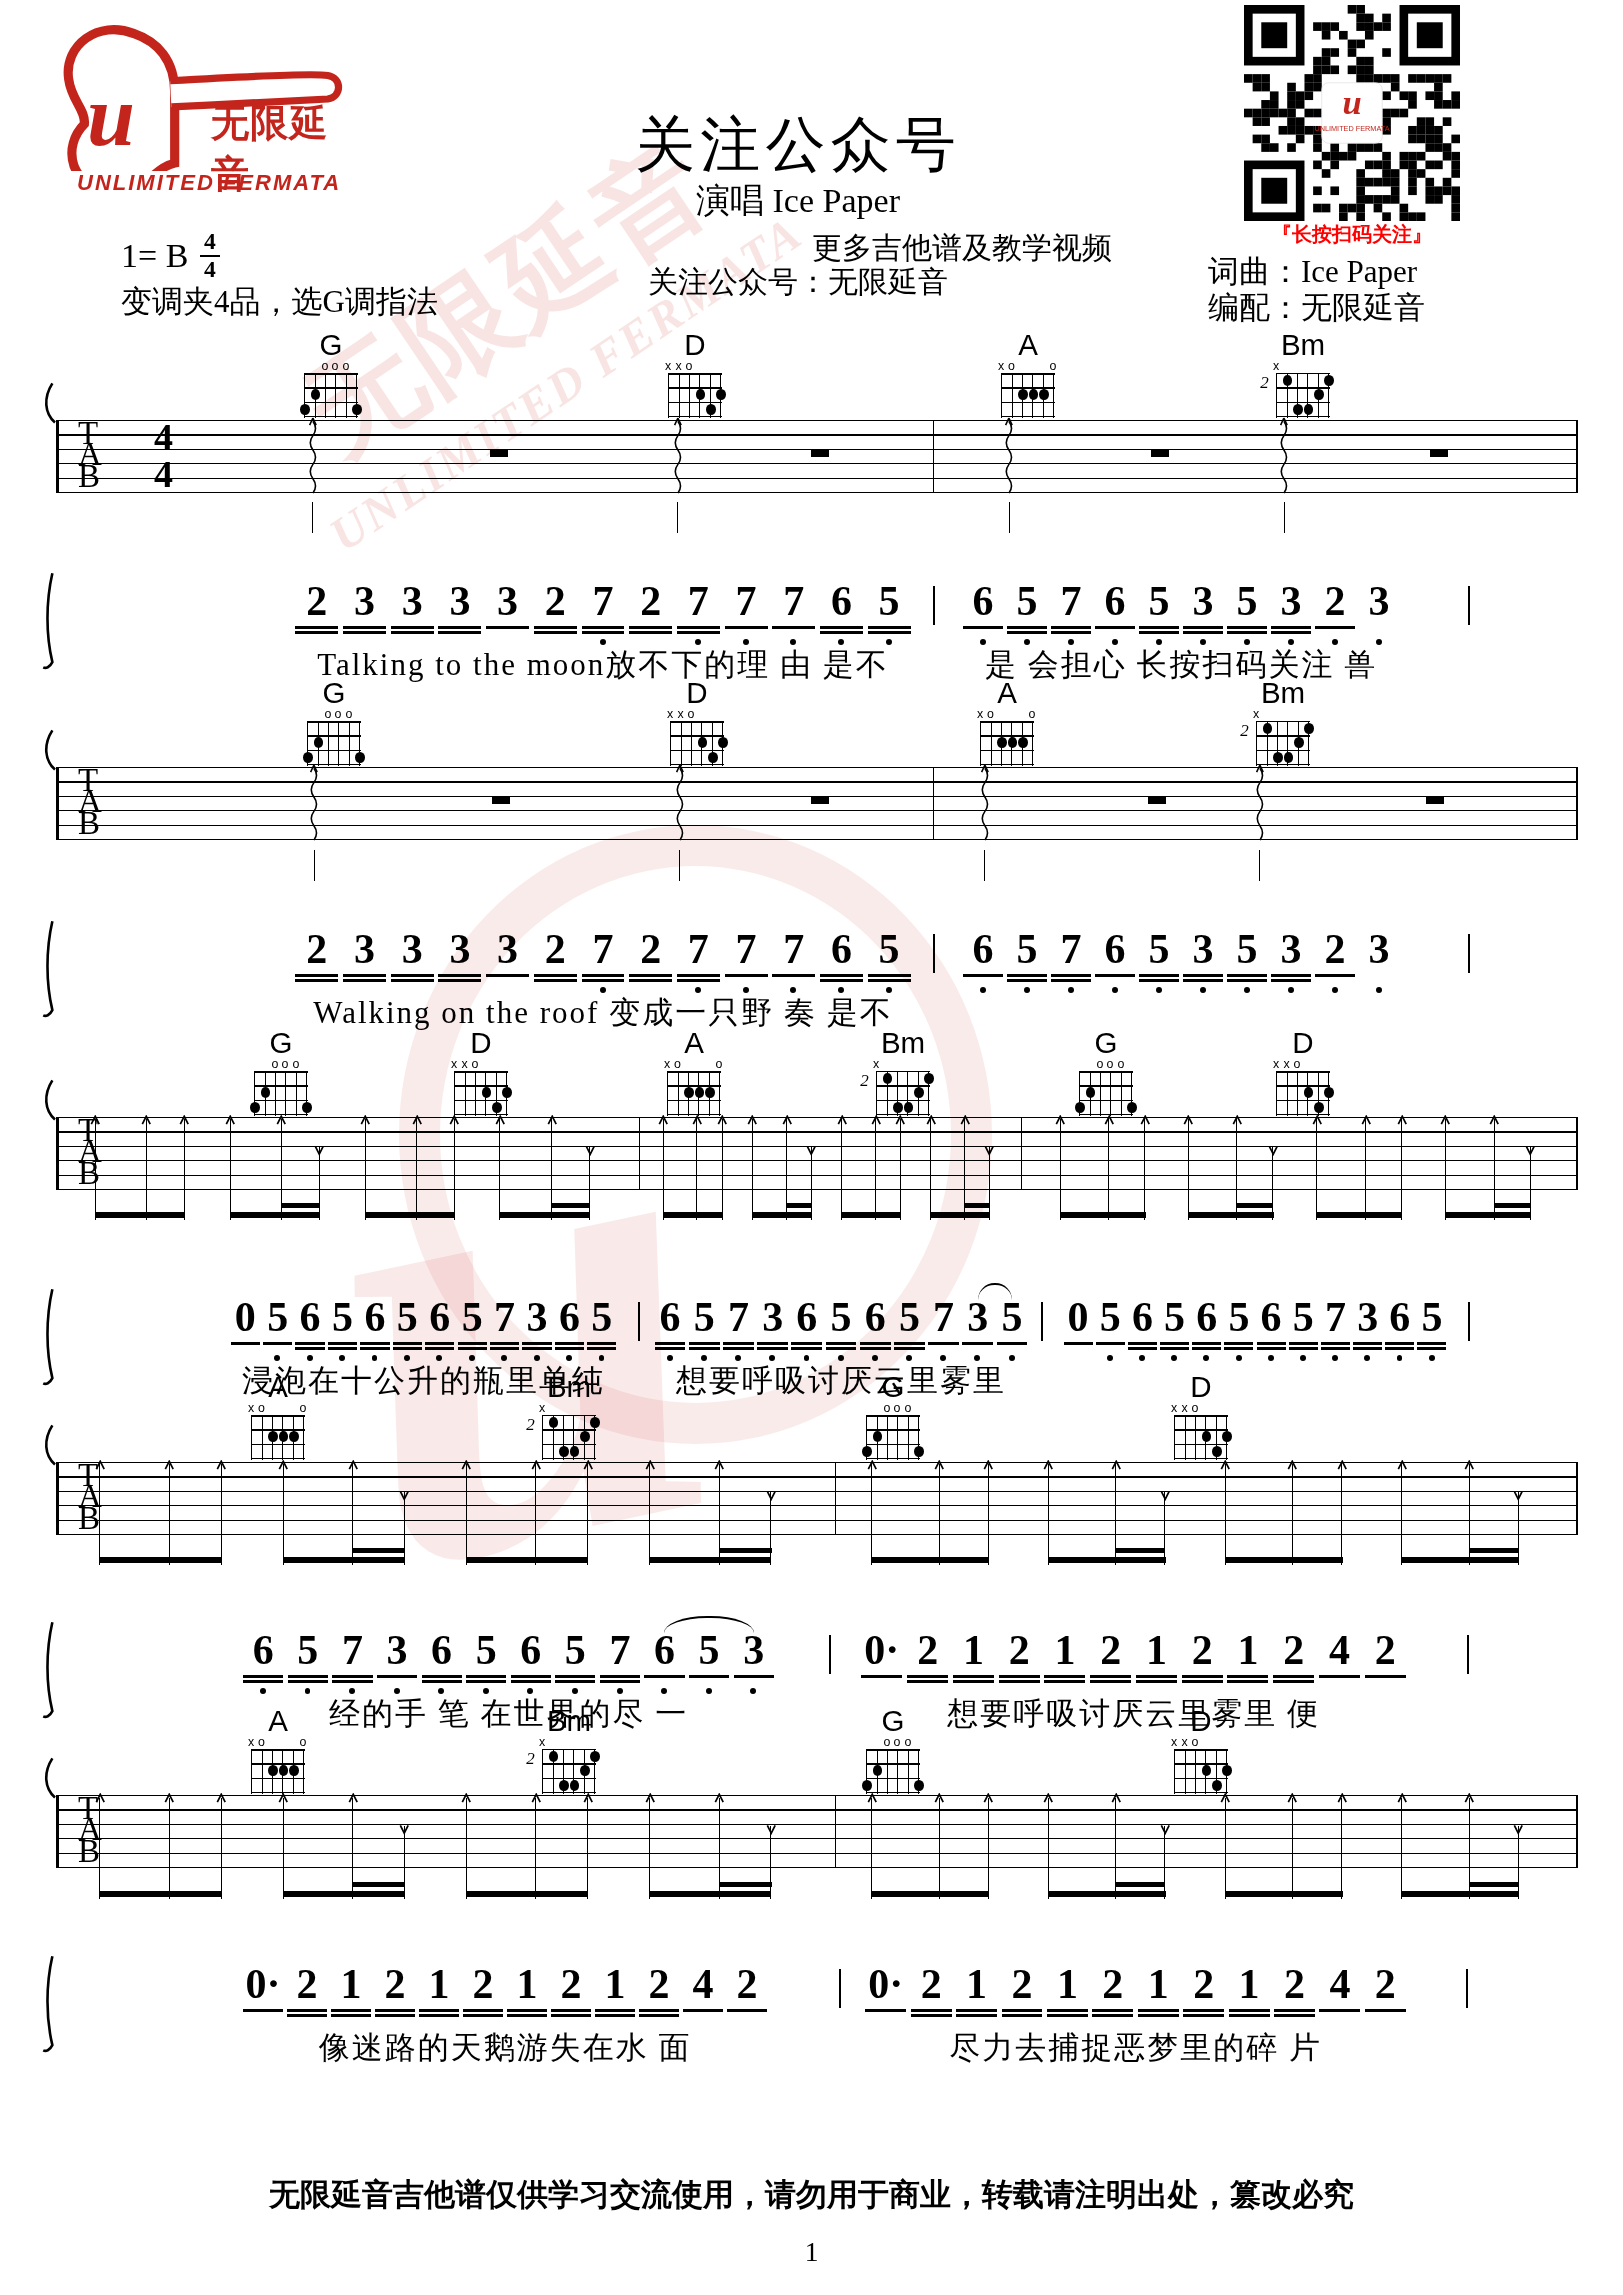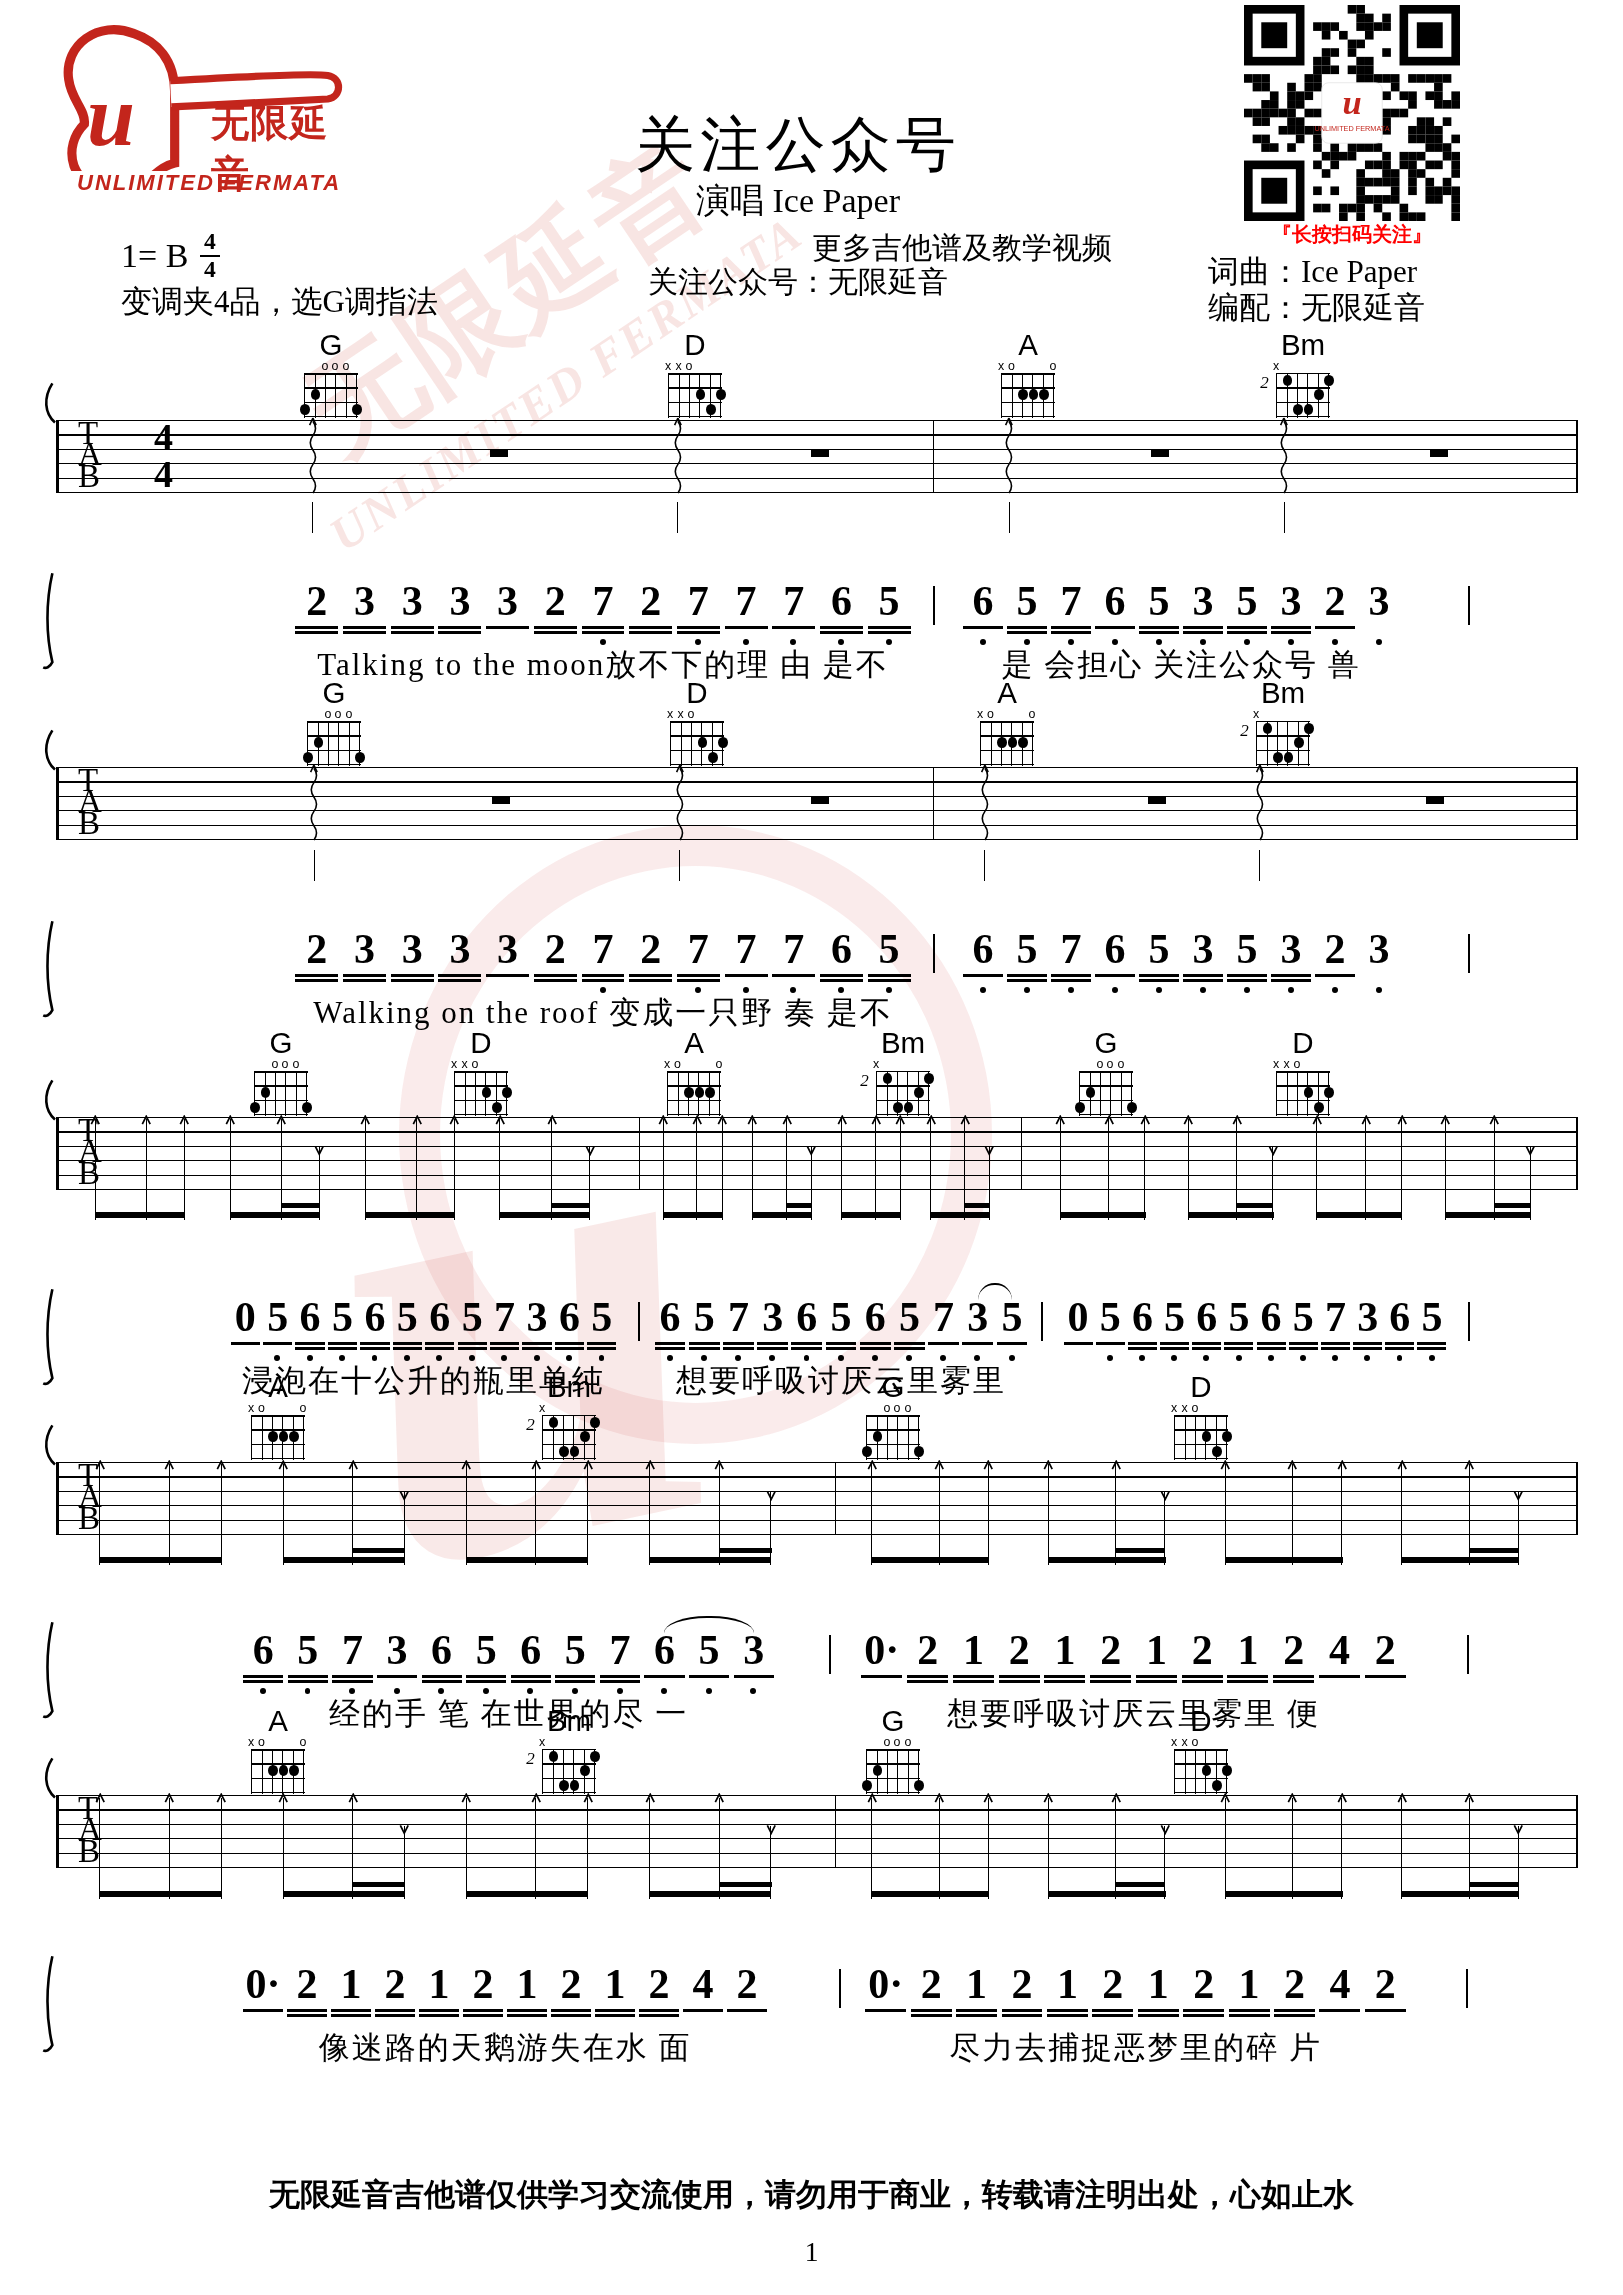--- a/index.html
+++ b/index.html
@@ -1366,21 +1366,21 @@
           <div class="note"><span class="digit">5</span><div class="u1"></div><div class="u2"></div><div class="ndot"></div></div>
           <div class="note"><span class="digit">7</span><div class="u1"></div><div class="u2"></div><div class="ndot"></div></div>
           <div class="note"><span class="digit">6</span><div class="u1"></div><div class="ndot"></div></div>
           <div class="note"><span class="digit">5</span><div class="u1"></div><div class="u2"></div><div class="ndot"></div></div>
           <div class="note"><span class="digit">3</span><div class="u1"></div><div class="u2"></div><div class="ndot"></div></div>
           <div class="note"><span class="digit">5</span><div class="u1"></div><div class="u2"></div><div class="ndot"></div></div>
           <div class="note"><span class="digit">3</span><div class="u1"></div><div class="u2"></div><div class="ndot"></div></div>
           <div class="note"><span class="digit">2</span><div class="u1"></div><div class="ndot"></div></div>
           <div class="note"><span class="digit">3</span><div class="ndot"></div></div>
         </div>
-        <div class="lyric" style="left: 961px; width: 440px;">是 会担心 关注公众号 兽</div>
+        <div class="lyric" style="left: 961px; width: 440px;">是 会担心 长按扫码关注 兽</div>
         <div class="mbar" style="left: 933px;"></div>
         <div class="mbar" style="left: 1468px;"></div>
       </div>
       <div class="mline" style="top: 929px;">
         <div class="abs" style="left: 38px; top: -9.2px;"><svg width="19.6" height="98" viewBox="0 0 30 150">
             <path d="M22,2 C12,46 12,96 22,138 C18,146 12,148 8,146" fill="none" stroke="#000" stroke-width="4"></path>
           </svg></div>
         <div class="measure" style="left: 293px; width: 620px;">
           <div class="note"><span class="digit">2</span><div class="u1"></div><div class="u2"></div></div>
           <div class="note"><span class="digit">3</span><div class="u1"></div><div class="u2"></div></div>
@@ -1532,16 +1532,16 @@
           <div class="note"><span class="digit">2</span><div class="u1"></div><div class="u2"></div></div>
           <div class="note"><span class="digit">4</span><div class="u1"></div></div>
           <div class="note"><span class="digit">2</span><div class="u1"></div></div>
         </div>
         <div class="lyric" style="left: 863px; width: 545px;">尽力去捕捉恶梦里的碎 片</div>
         <div class="mbar" style="left: 839px;"></div>
         <div class="mbar" style="left: 1466px;"></div>
       </div>
     </div>
 
-  <div class="abs notice">无限延音吉他谱仅供学习交流使用，请勿用于商业，转载请注明出处，心如止水</div>
+  <div class="abs notice">无限延音吉他谱仅供学习交流使用，请勿用于商业，转载请注明出处，篡改必究</div>
   <div class="abs pagenum">1</div>
 </div>
 
 
 </body></html>

